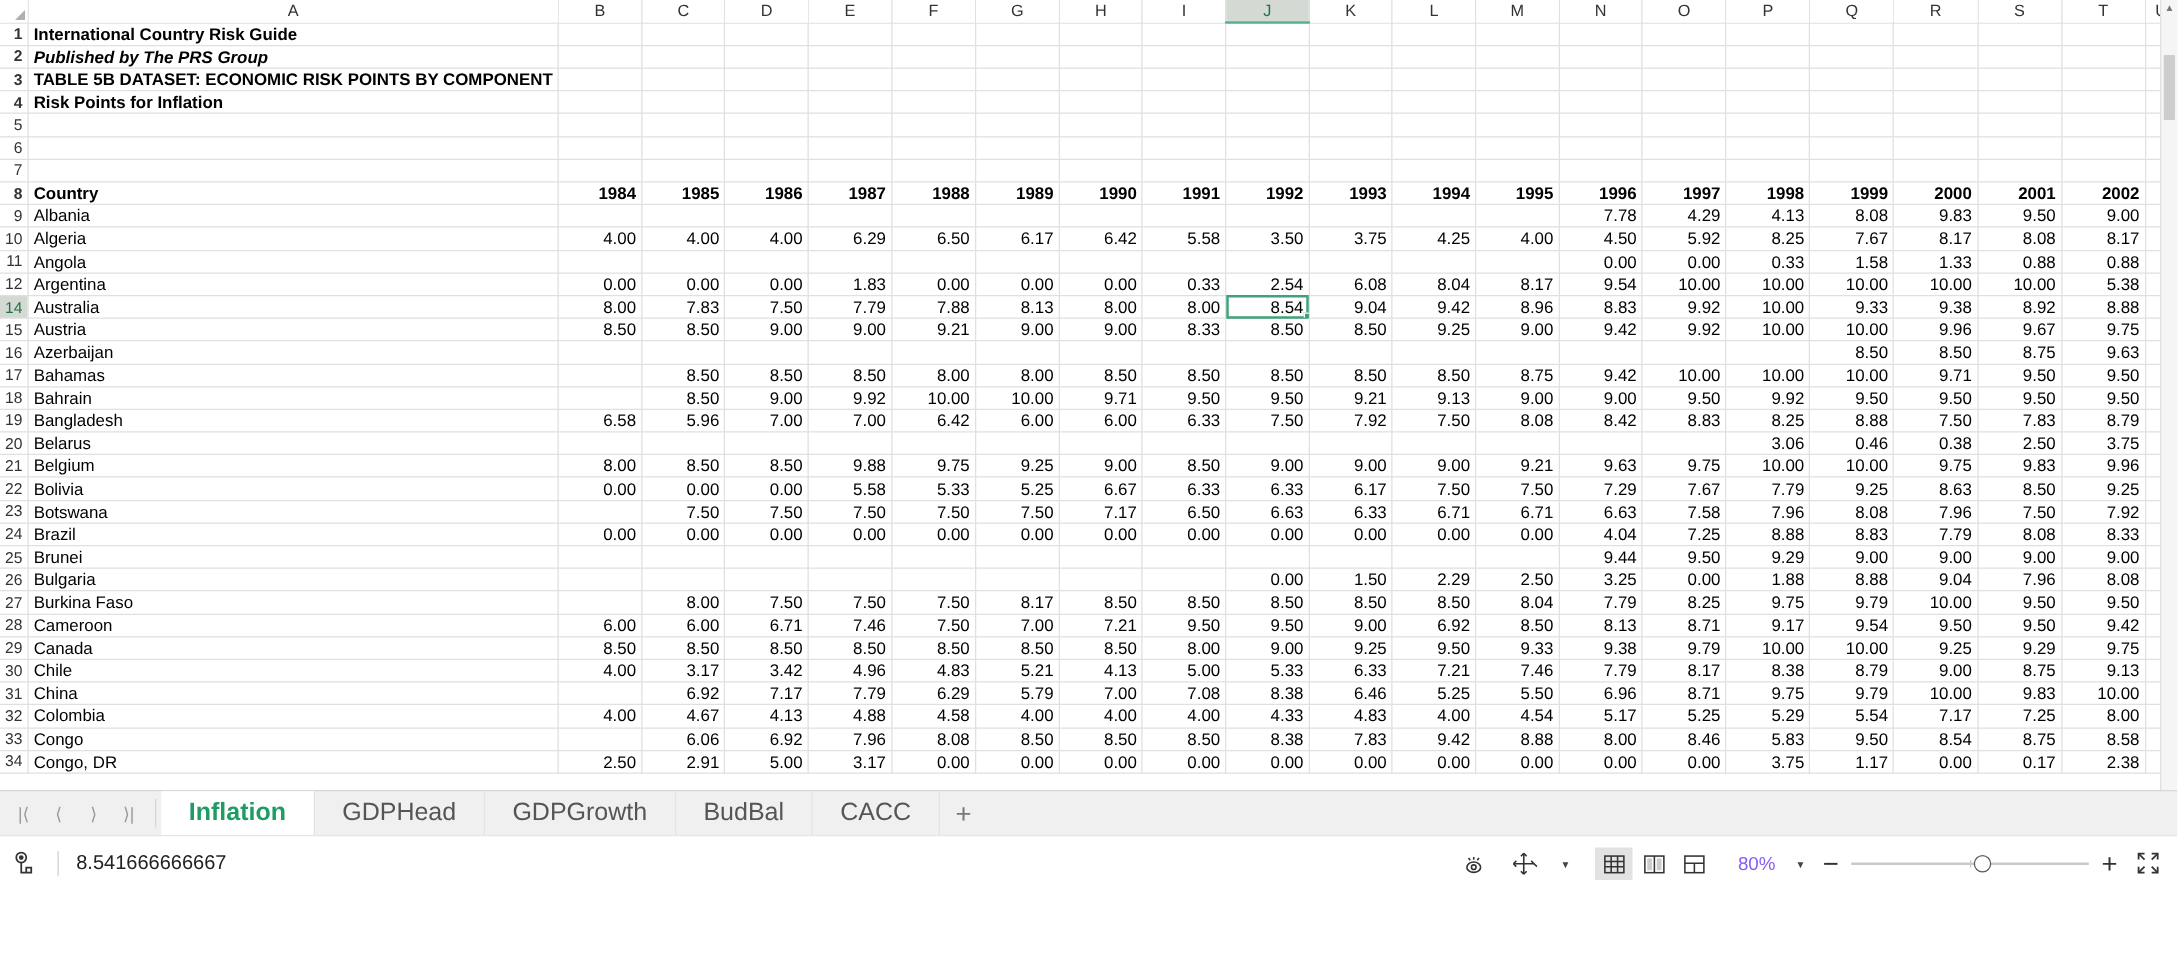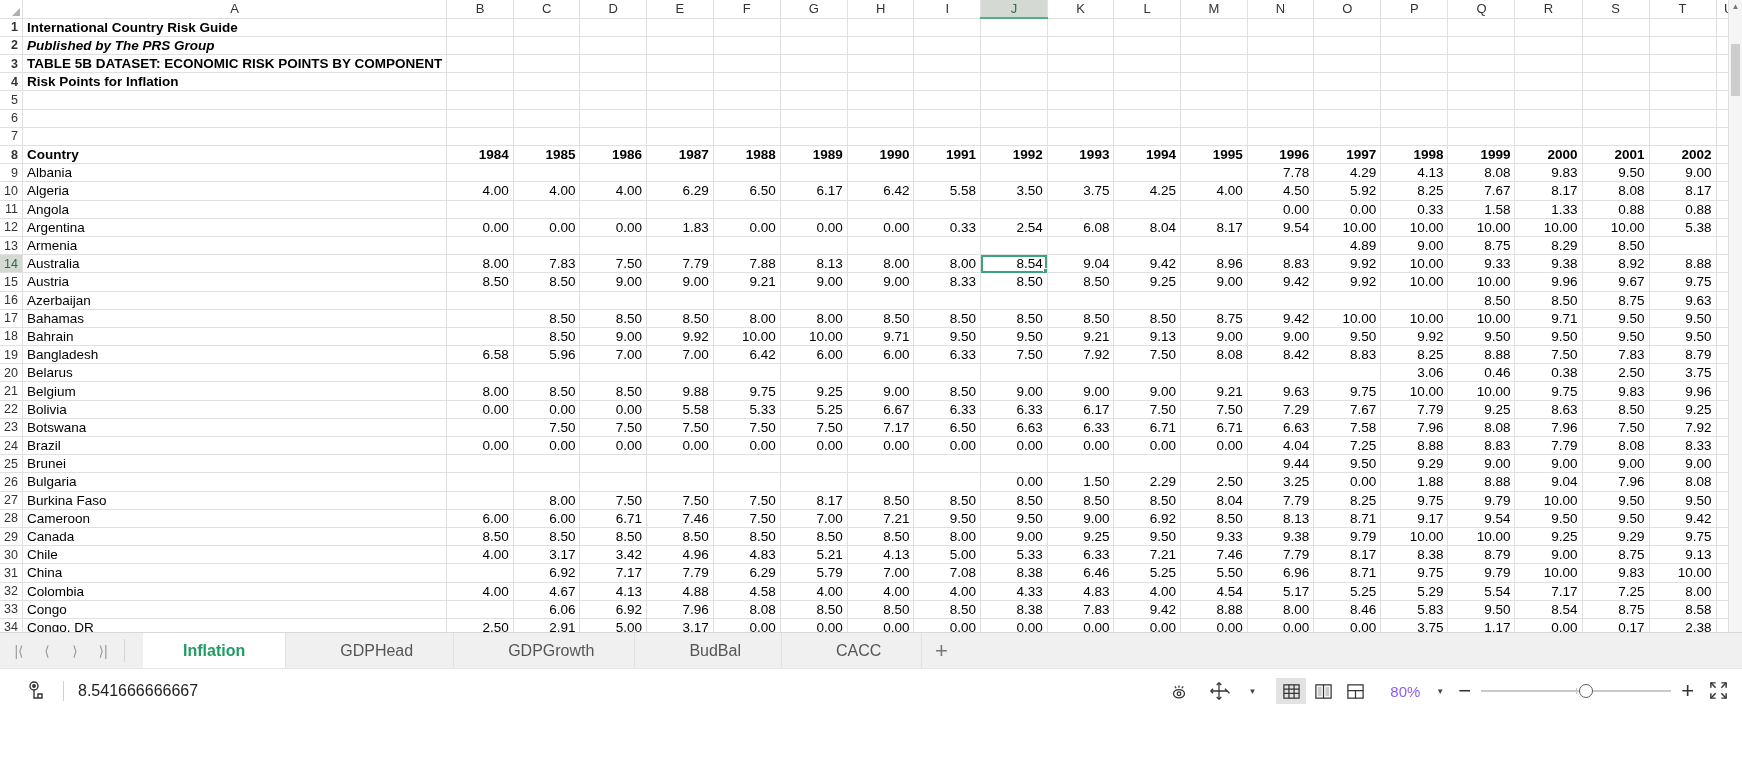--- a/index.html
+++ b/index.html
@@ -133,46 +133,45 @@
   }
   .navbtns { display:flex; align-items:center; padding: 0 6px; gap:2px; }
   .navbtn {
     width: 26px; height:26px;
     display:flex; align-items:center; justify-content:center;
     color:#999; font-size:14px;
   }
   .navsep { width:1px; background:#d5d5d5; margin:6px 4px 6px 2px; }
   .tabs { display:flex; align-items:stretch; }
   .tab {
-    padding: 0 40px;
+    padding: 0 22px;
     display:flex; align-items:center;
-    font-size: 16px;
+    font-size: 20px;
     color: #555;
     border-right: 1px solid #e2e2e2;
-    margin-left: 14px;
   }
   .tab.active {
     background: #ffffff;
     color: #1f9c63;
     font-weight: bold;
   }
   .addtab {
     width: 38px; display:flex; align-items:center; justify-content:center;
     font-size: 22px; color:#777; font-weight:300;
   }
 
   
   .statusbar {
     height: 45px;
     background: #ffffff;
     display:flex; align-items:center;
     border-top: 1px solid #e6e6e6;
     position: relative;
   }
-  .sb-left { display:flex; align-items:center; padding-left: 25px; gap: 14px; }
+  .sb-left { display:flex; align-items:center; padding-left: 8px; gap: 14px; }
   .sb-icon { width:24px; height:24px; color:#333; }
   .vline { width:1px; height:20px; background:#d0d0d0; }
   .formula-val { font-size: 16px; color:#222; }
   .sb-right {
     position:absolute; right: 12px;
     display:flex; align-items:center; gap: 14px;
   }
   .view-ico { width:26px; height:26px; display:flex; align-items:center; justify-content:center; color:#333; }
   .view-group { display:flex; align-items:center; gap:2px; margin-left:6px; }
   .vbtn {
@@ -511,44 +510,20 @@
             <td class="num">9.54</td>
             <td class="num">10.00</td>
             <td class="num">10.00</td>
             <td class="num">10.00</td>
             <td class="num">10.00</td>
             <td class="num">10.00</td>
             <td class="num">5.38</td>
             <td class="num"></td>
           </tr>
           <tr>
-            <td class="rowhdr">13</td>
-            <td class="cname">Armenia</td>
-            <td class="num"></td>
-            <td class="num"></td>
-            <td class="num"></td>
-            <td class="num"></td>
-            <td class="num"></td>
-            <td class="num"></td>
-            <td class="num"></td>
-            <td class="num"></td>
-            <td class="num"></td>
-            <td class="num"></td>
-            <td class="num"></td>
-            <td class="num"></td>
-            <td class="num"></td>
-            <td class="num">4.89</td>
-            <td class="num">9.00</td>
-            <td class="num">8.75</td>
-            <td class="num">8.29</td>
-            <td class="num">8.50</td>
-            <td class="num"></td>
-            <td class="num"></td>
-          </tr>
-          <tr>
             <td class="rowhdr selrow">14</td>
             <td class="cname">Australia</td>
             <td class="num">8.00</td>
             <td class="num">7.83</td>
             <td class="num">7.50</td>
             <td class="num">7.79</td>
             <td class="num">7.88</td>
             <td class="num">8.13</td>
             <td class="num">8.00</td>
             <td class="num">8.00</td>

